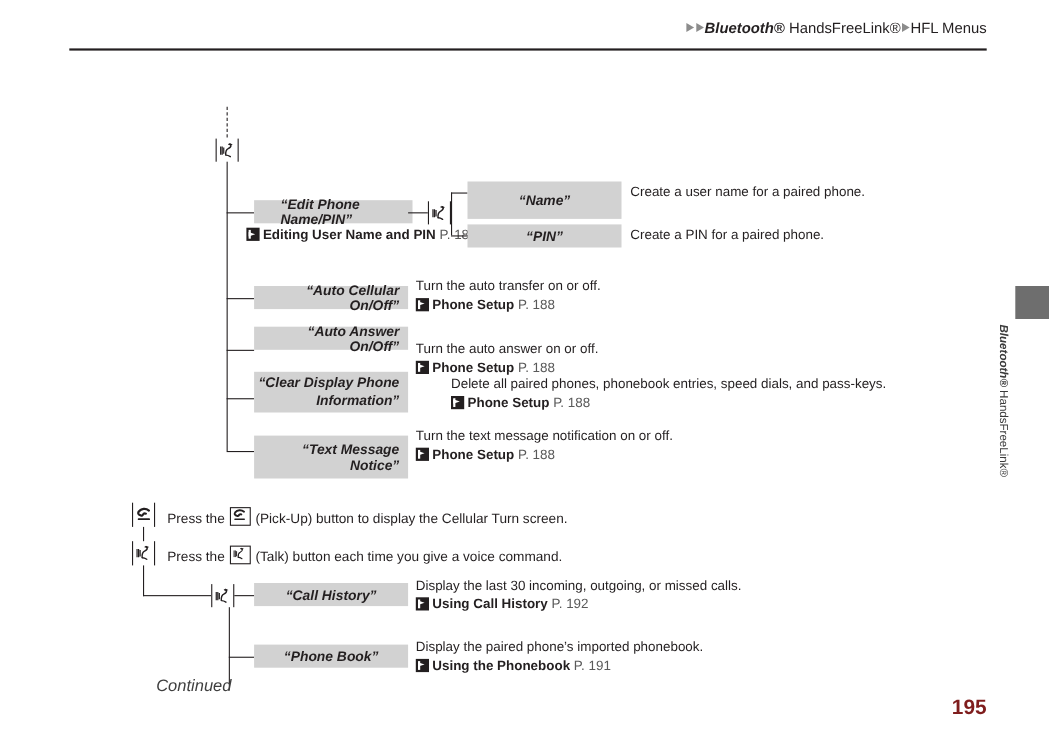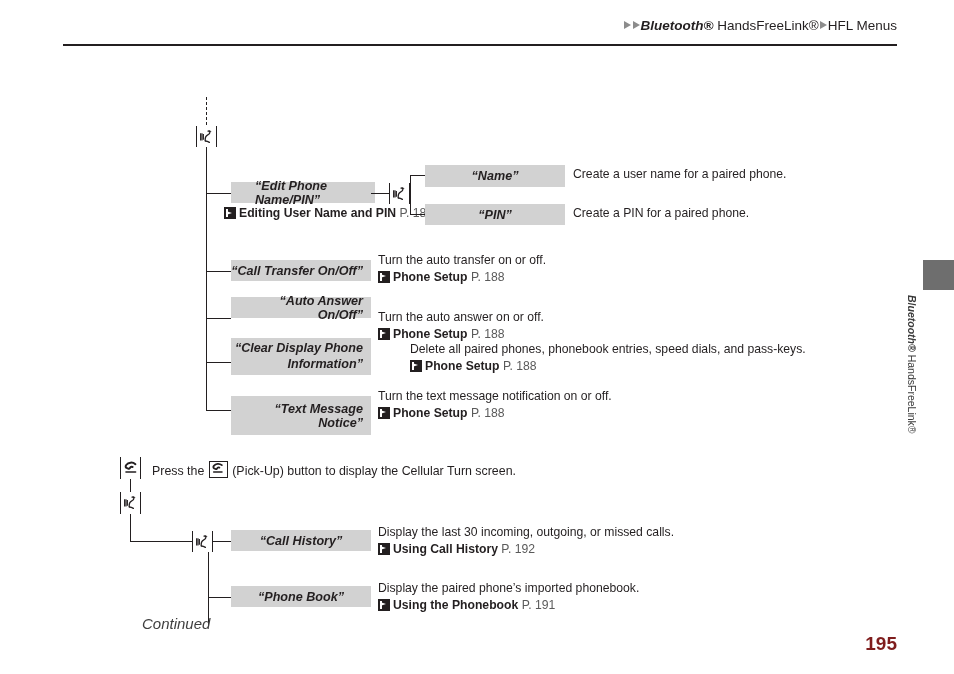--- a/index.html
+++ b/index.html
@@ -208,33 +208,33 @@
       <path d="M6.2 11.8 C6.0 8.8 6.6 7.0 8.4 6.1 C10.1 5.2 11.1 4.6 10.9 3.3 C10.8 2.4 10.0 1.9 9.1 2.2" stroke="#231f20" stroke-width="1.3" fill="none" stroke-linecap="round"></path>
       <path d="M9.6 1.1 L12.6 2.3 L9.9 3.6 Z" fill="#231f20"></path>
       <path d="M6.4 12.0 C7.6 12.0 9.2 12.6 10.4 13.4" stroke="#231f20" stroke-width="1.3" fill="none" stroke-linecap="round"></path>
     </svg>
   </div>
 
   <div class="vline" style="left:410px;top:175px;height:39px;"></div>
   <div class="hline" style="left:410px;top:175px;width:15px;"></div>
   <div class="hline" style="left:410px;top:214px;width:15px;"></div>
 
-  <div class="box center" style="left:425px;top:165px;width:140px;height:22px;">
+  <div class="box center" style="left:425px;top:165px;width:140px;height:34px;">
     <span>“Name”</span>
   </div>
   <div class="desc" style="left:573px;top:166px;">Create a user name for a paired phone.</div>
 
   <div class="box center" style="left:425px;top:204px;width:140px;height:21px;">
     <span>“PIN”</span>
   </div>
   <div class="desc" style="left:573px;top:205px;">Create a PIN for a paired phone.</div>
 
   <div class="hline" style="left:206px;top:271px;width:25px;"></div>
   <div class="box right" style="left:231px;top:260px;width:140px;height:21px;">
-    <span>“Call Transfer On/Off”</span>
+    <span>“Auto Cellular On/Off”</span>
   </div>
   <div class="desc" style="left:378px;top:252px;">
     <div>Turn the auto transfer on or off.</div>
     <div><span class="reficon"></span><span class="ref">Phone Setup</span> <span class="pg">P. 188</span></div>
   </div>
 
   <div class="hline" style="left:206px;top:318px;width:25px;"></div>
   <div class="box right" style="left:231px;top:297px;width:140px;height:21px;">
     <span>“Auto Answer On/Off”</span>
   </div>
@@ -284,20 +284,28 @@
   <div class="keyicon" style="left:120px;top:492px;width:21px;height:22px;">
     <div class="sidebars" style="left:0;"></div>
     <div class="sidebars" style="right:0;left:auto;"></div>
     <svg width="16" height="16" viewBox="0 0 16 16" aria-hidden="true">
       <path d="M1.6 4.2 L1.6 11.6 M3.0 4.2 L3.0 11.6 M4.4 5.0 L4.4 10.8" stroke="#231f20" stroke-width="1.1" fill="none"></path>
       <path d="M6.2 11.8 C6.0 8.8 6.6 7.0 8.4 6.1 C10.1 5.2 11.1 4.6 10.9 3.3 C10.8 2.4 10.0 1.9 9.1 2.2" stroke="#231f20" stroke-width="1.3" fill="none" stroke-linecap="round"></path>
       <path d="M9.6 1.1 L12.6 2.3 L9.9 3.6 Z" fill="#231f20"></path>
       <path d="M6.4 12.0 C7.6 12.0 9.2 12.6 10.4 13.4" stroke="#231f20" stroke-width="1.3" fill="none" stroke-linecap="round"></path>
     </svg>
   </div>
+  <div class="sentence" style="left:152px;top:496px;">
+    <span>Press the </span><span class="inlinekey"><svg width="14" height="13" viewBox="0 0 16 16" aria-hidden="true">
+          <path d="M1.6 4.2 L1.6 11.6 M3.0 4.2 L3.0 11.6 M4.4 5.0 L4.4 10.8" stroke="#231f20" stroke-width="1.1" fill="none"></path>
+          <path d="M6.2 11.8 C6.0 8.8 6.6 7.0 8.4 6.1 C10.1 5.2 11.1 4.6 10.9 3.3 C10.8 2.4 10.0 1.9 9.1 2.2" stroke="#231f20" stroke-width="1.3" fill="none" stroke-linecap="round"></path>
+          <path d="M9.6 1.1 L12.6 2.3 L9.9 3.6 Z" fill="#231f20"></path>
+          <path d="M6.4 12.0 C7.6 12.0 9.2 12.6 10.4 13.4" stroke="#231f20" stroke-width="1.3" fill="none" stroke-linecap="round"></path>
+        </svg></span><span> (Talk) button each time you give a voice command.</span>
+  </div>
 
   <div class="vline" style="left:130px;top:514px;height:28px;"></div>
   <div class="hline" style="left:130px;top:541px;width:62px;"></div>
 
   <div class="keyicon" style="left:192px;top:531px;width:21px;height:21px;">
     <div class="sidebars" style="left:0;"></div>
     <div class="sidebars" style="right:0;left:auto;"></div>
     <svg width="16" height="16" viewBox="0 0 16 16" aria-hidden="true">
       <path d="M1.6 4.2 L1.6 11.6 M3.0 4.2 L3.0 11.6 M4.4 5.0 L4.4 10.8" stroke="#231f20" stroke-width="1.1" fill="none"></path>
       <path d="M6.2 11.8 C6.0 8.8 6.6 7.0 8.4 6.1 C10.1 5.2 11.1 4.6 10.9 3.3 C10.8 2.4 10.0 1.9 9.1 2.2" stroke="#231f20" stroke-width="1.3" fill="none" stroke-linecap="round"></path>

